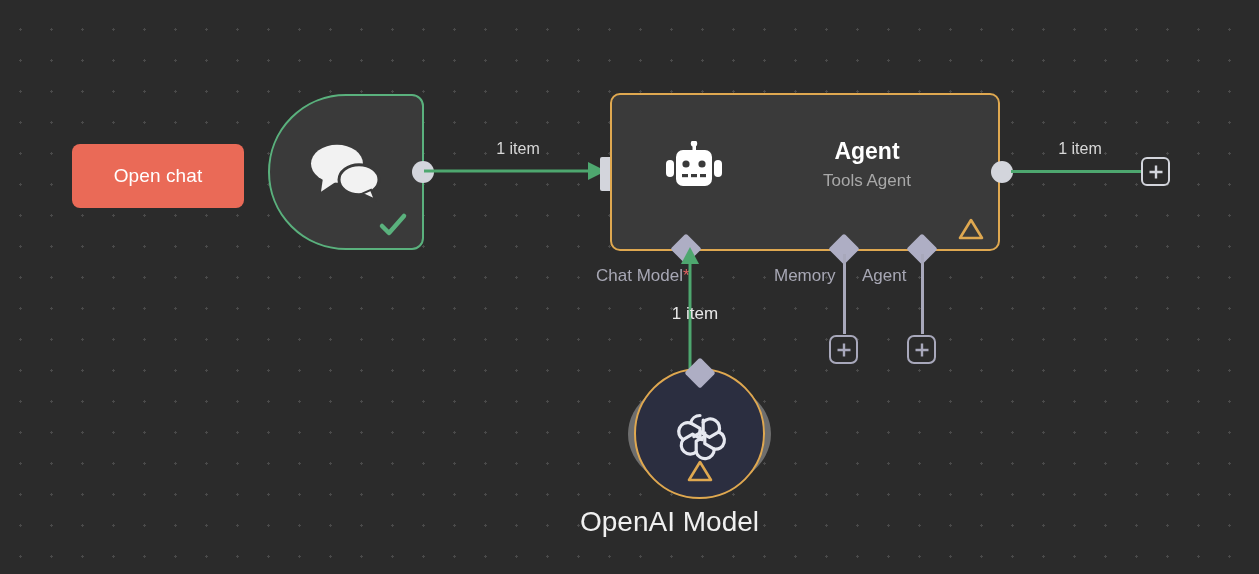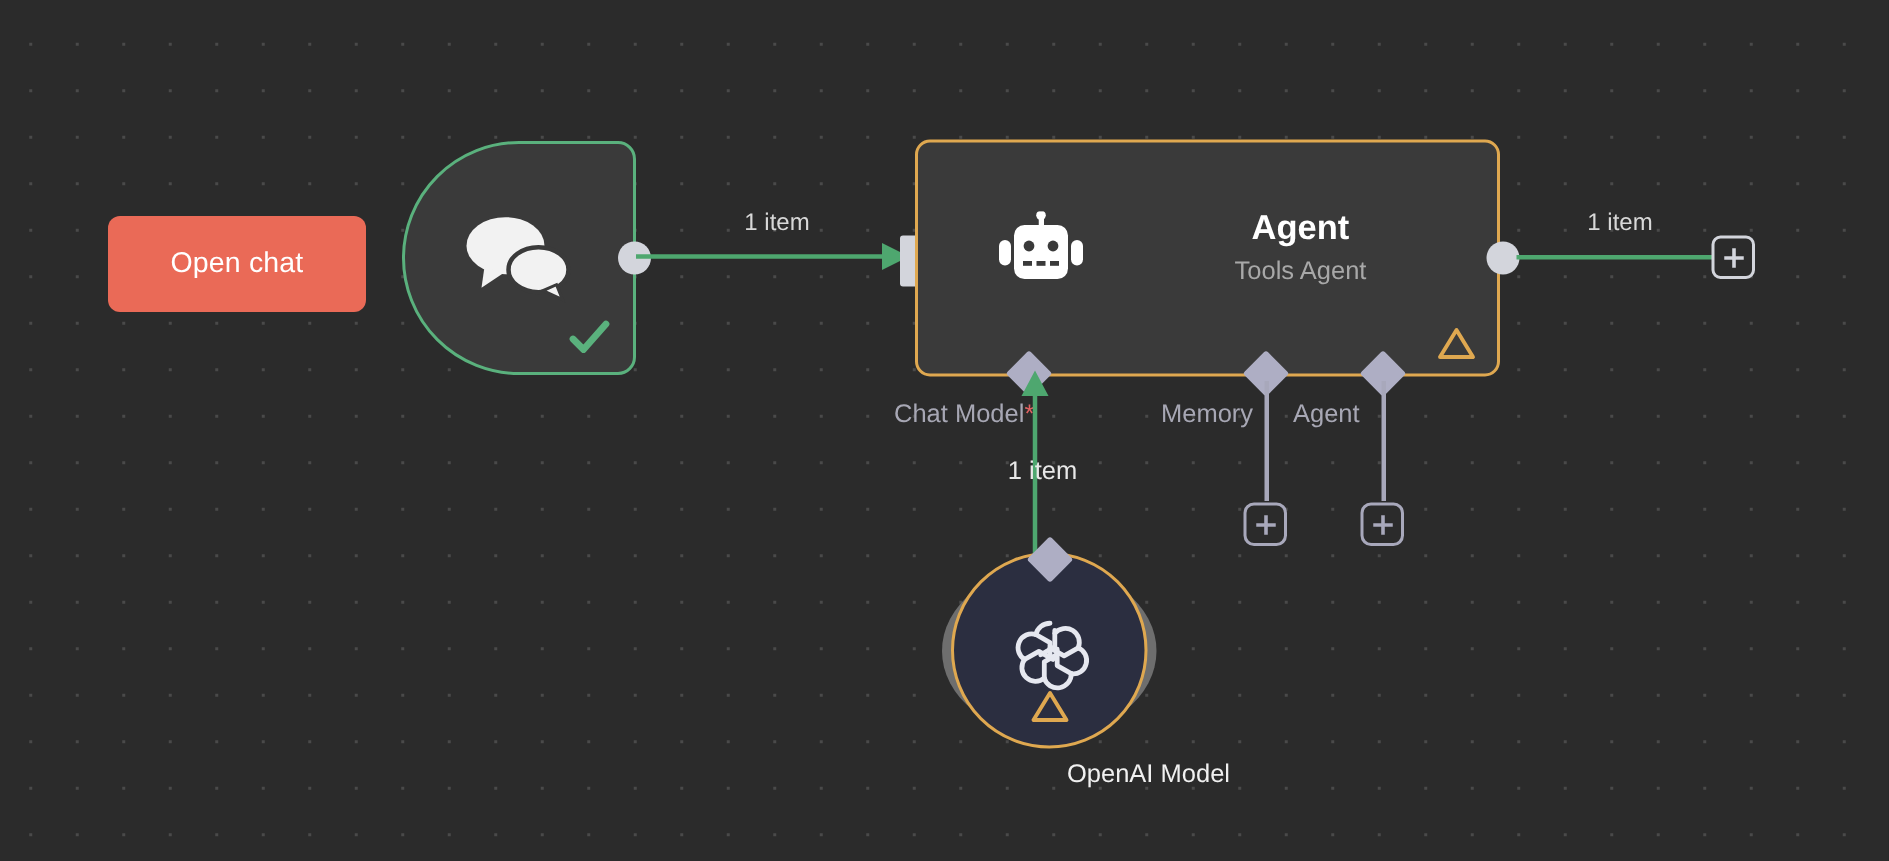--- a/index.html
+++ b/index.html
@@ -318,23 +318,23 @@
   }
   #diamond-openai-top {
     left: 689px;
     top: 362px;
   }
   #openai-label {
     position: absolute;
     left: 580px;
     top: 506px;
     width: 240px;
-    text-align: right;
+    text-align: left;
     color: #f0f0f0;
-    font-size: 17px;
+    font-size: 28px;
   }
 </style>
 </head>
 <body>
 
 <div id="canvas">
 
   <button id="open-chat-btn">Open chat</button>
 
   <div id="trigger-node">

